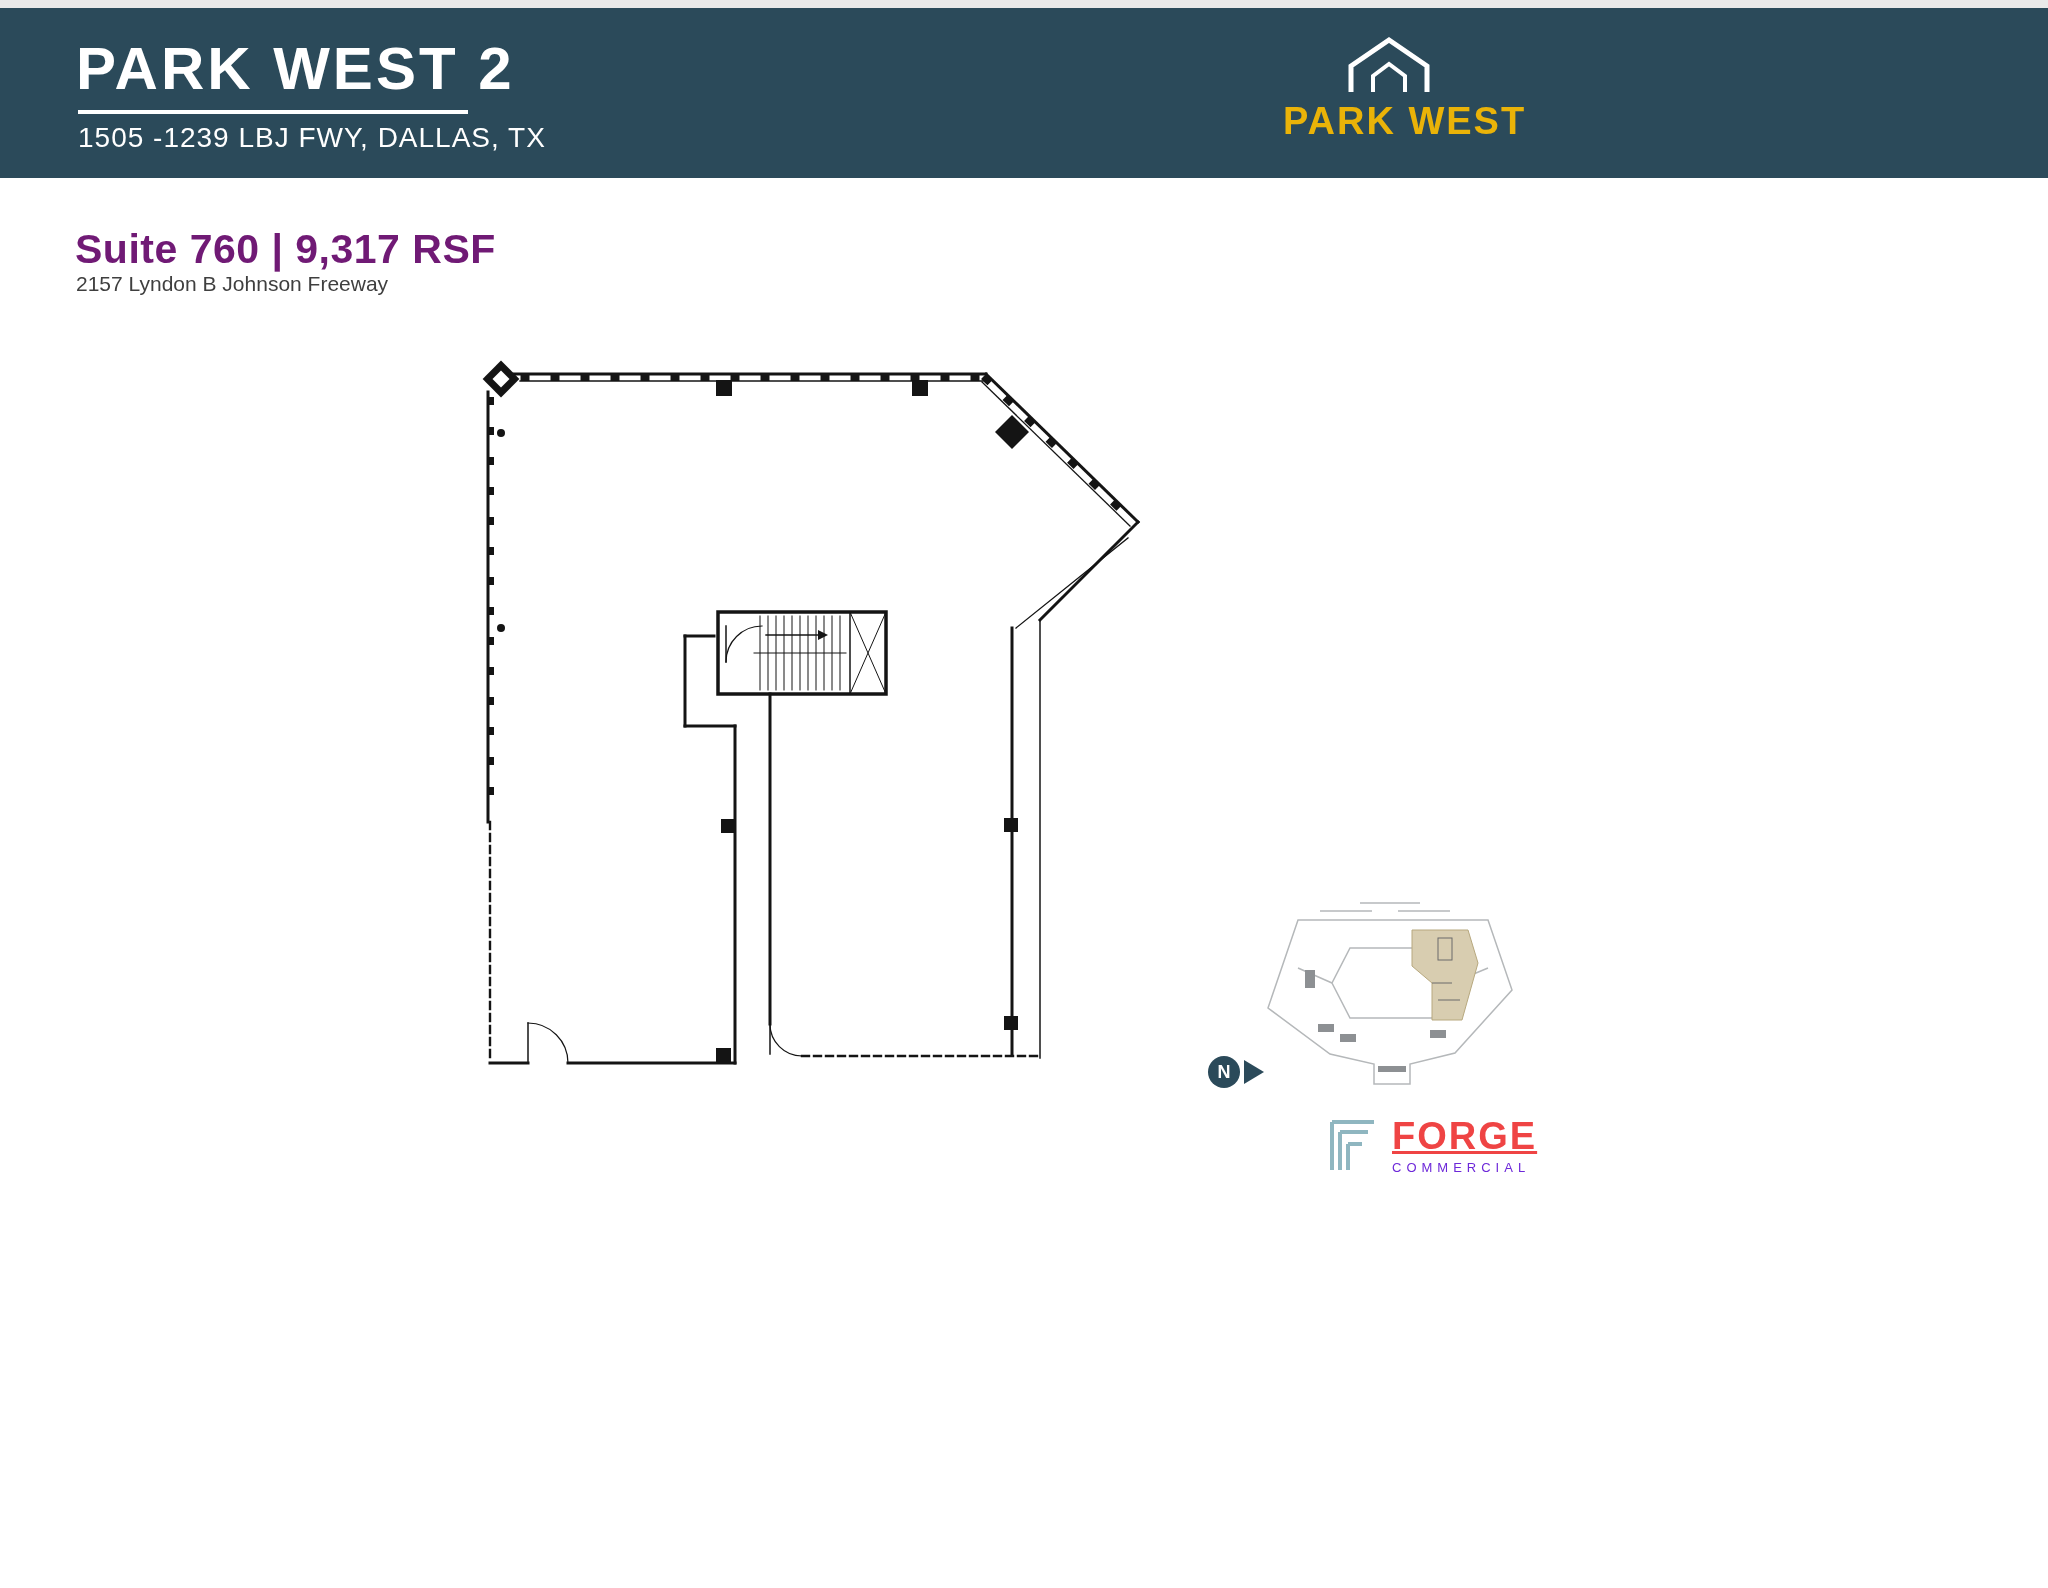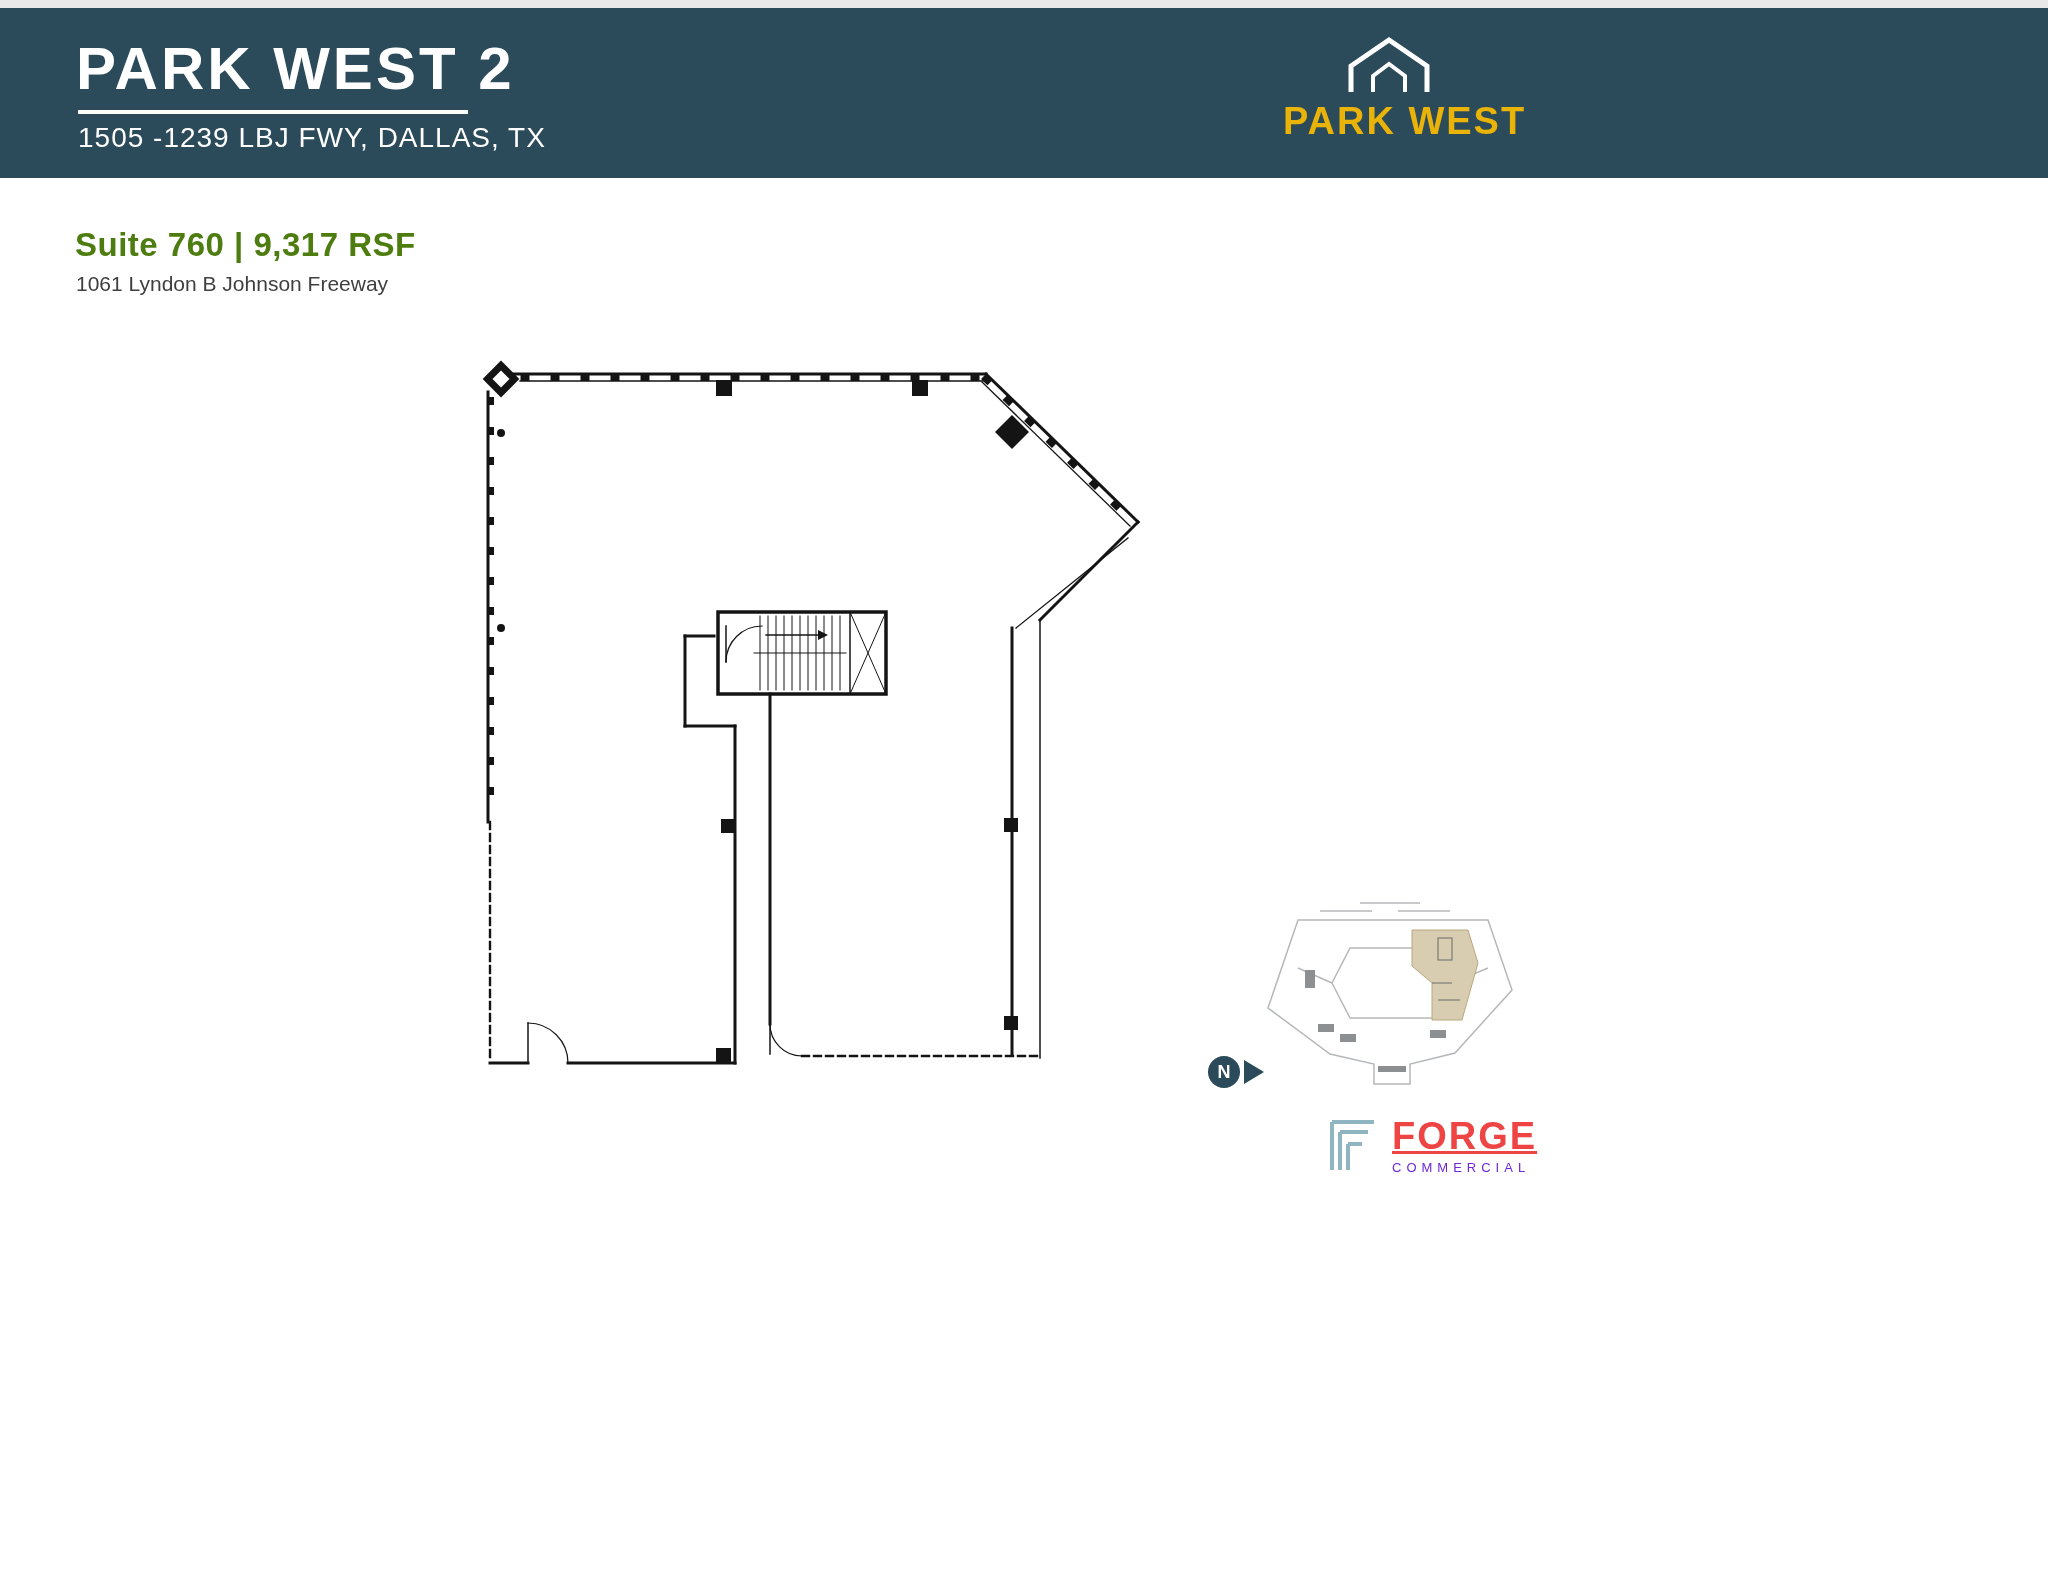--- a/index.html
+++ b/index.html
@@ -31,21 +31,21 @@
   }
   .brand svg { display:block; margin:0 auto; }
   .brand-text {
     color:#eab308; font-size:38px; font-weight:800; letter-spacing:2px;
     margin-top:6px; white-space:nowrap;
   }
 
   
   .suite-title {
     position:absolute; left:75px; top:218px;
-    color:#4d7c0f; font-size:33px; font-weight:700; letter-spacing:0.5px;
+    color:#701a75; font-size:41px; font-weight:700; letter-spacing:0.5px;
   }
   .suite-subtitle {
     position:absolute; left:76px; top:264px;
     color:#3f3f3f; font-size:21px; font-weight:400;
   }
 
   
   .floorplan { position:absolute; left:480px; top:340px; }
 
   
@@ -80,21 +80,21 @@
     <div class="brand">
       <svg width="96" height="58" viewBox="0 0 96 58">
         <polyline points="10,56 10,30 48,4 86,30 86,56" fill="none" stroke="#ffffff" stroke-width="5"></polyline>
         <polyline points="32,56 32,40 48,28 64,40 64,56" fill="none" stroke="#ffffff" stroke-width="4"></polyline>
       </svg>
       <div class="brand-text">PARK WEST</div>
     </div>
   </div>
 
   <div class="suite-title">Suite 760 | 9,317 RSF</div>
-  <div class="suite-subtitle">1061 Lyndon B Johnson Freeway</div>
+  <div class="suite-subtitle">2157 Lyndon B Johnson Freeway</div>
 
   <svg class="floorplan" width="680" height="740" viewBox="480 340 680 740">
     <g stroke="#141414" fill="none" stroke-linecap="square">
 
       <path d="M 514 366 H 986" stroke-width="3"></path>
       <path d="M 520 373 H 983" stroke-width="1.3"></path>
 
       <path d="M 524 369.5 H 982" stroke-width="7" stroke-dasharray="2 28"></path>
 
       <path d="M 986 366 L 1138 514" stroke-width="3"></path>

